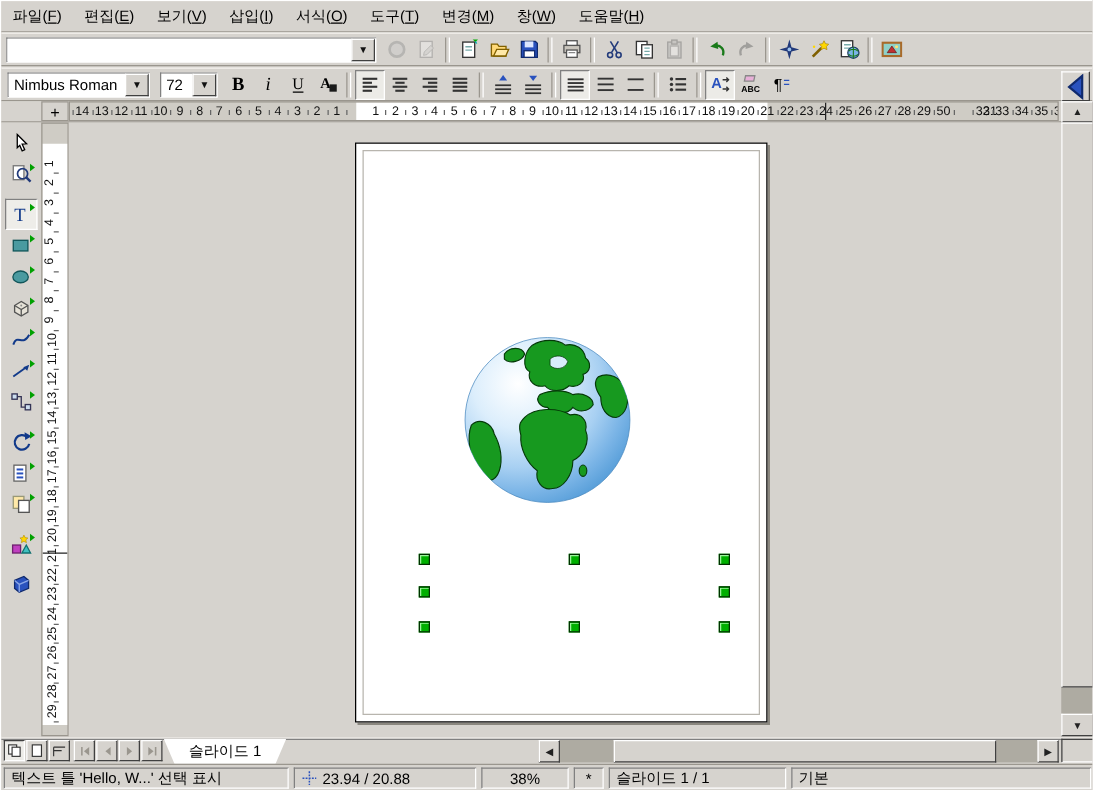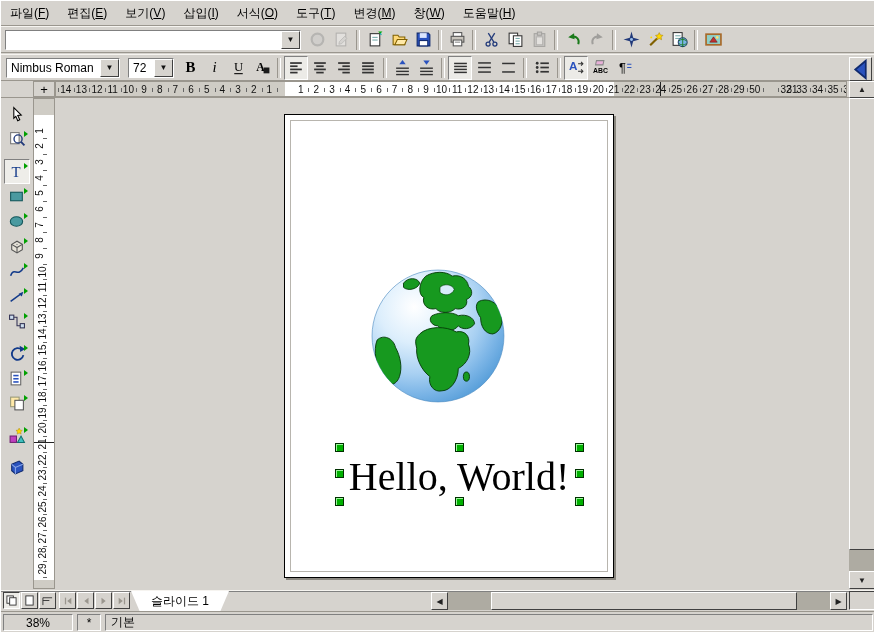--- a/index.html
+++ b/index.html
@@ -682,21 +682,20 @@
           <path d="M50 66 C58 58 76 58 86 64 C94 62 100 68 98 76 C102 86 96 96 88 100 C88 112 80 122 72 122 C64 124 58 116 60 108 C52 102 46 90 47 80 C45 72 46 70 50 66 Z"></path>
           <path d="M8 72 C14 66 24 70 26 79 C31 88 33 99 30 108 C27 117 18 119 13 110 C7 98 4 82 8 72 Z"></path>
           <path d="M108 34 C116 30 126 34 130 44 C133 54 130 64 122 66 C114 66 110 58 110 50 C106 44 104 38 108 34 Z"></path>
           <ellipse cx="96" cy="108" rx="3" ry="4.5"></ellipse>
         </g>
         <g clip-path="url(#gc)">
           <path d="M70 20 C74 16 82 17 84 22 C82 28 74 29 70 25 Z" fill="#d8ecfb" stroke="#053a08" stroke-width="0.6"></path>
         </g>
       </svg>
 
-      <div class="hello">Hello, World!</div>
       <div class="handle" style="left:50px;top:328px;"></div>
       <div class="handle" style="left:170px;top:328px;"></div>
       <div class="handle" style="left:290px;top:328px;"></div>
       <div class="handle" style="left:50px;top:354px;"></div>
       <div class="handle" style="left:290px;top:354px;"></div>
       <div class="handle" style="left:50px;top:382px;"></div>
       <div class="handle" style="left:170px;top:382px;"></div>
       <div class="handle" style="left:290px;top:382px;"></div>
     </div>
   </div>
@@ -751,23 +750,35 @@
 
     <div class="hscroll">
       <div class="sbtn" style="left:0;top:0;width:17px;height:18px;">◀</div>
       <div class="hthumb" style="left:60px;width:306px;"></div>
       <div class="sbtn" style="right:0;top:0;width:17px;height:18px;">▶</div>
     </div>
     <div class="corner-box"></div>
   </div>
 
   <div class="statusbar">
+    <div class="cell" style="width:228px;">
+      <span>텍스트 틀 'Hello, W...' 선택 표시</span>
+    </div>
+    <div class="cell" style="width:146px;">
+      <svg viewBox="0 0 13 13">
+          <path d="M6.5 1 v11 M1 6.5 h11" stroke="#2a52be" stroke-width="1.2" stroke-dasharray="1.5 1"></path>
+        </svg>
+      <span>23.94 / 20.88</span>
+    </div>
     <div class="cell" style="width:70px;justify-content:center;">
       <span>38%</span>
     </div>
     <div class="cell" style="width:24px;justify-content:center;">
       <span>*</span>
     </div>
+    <div class="cell" style="width:142px;">
+      <span>슬라이드 1 / 1</span>
+    </div>
     <div class="cell" style="flex:1;margin-right:0;">
       <span>기본</span>
     </div>
   </div>
 </div>
 
 </body></html>

